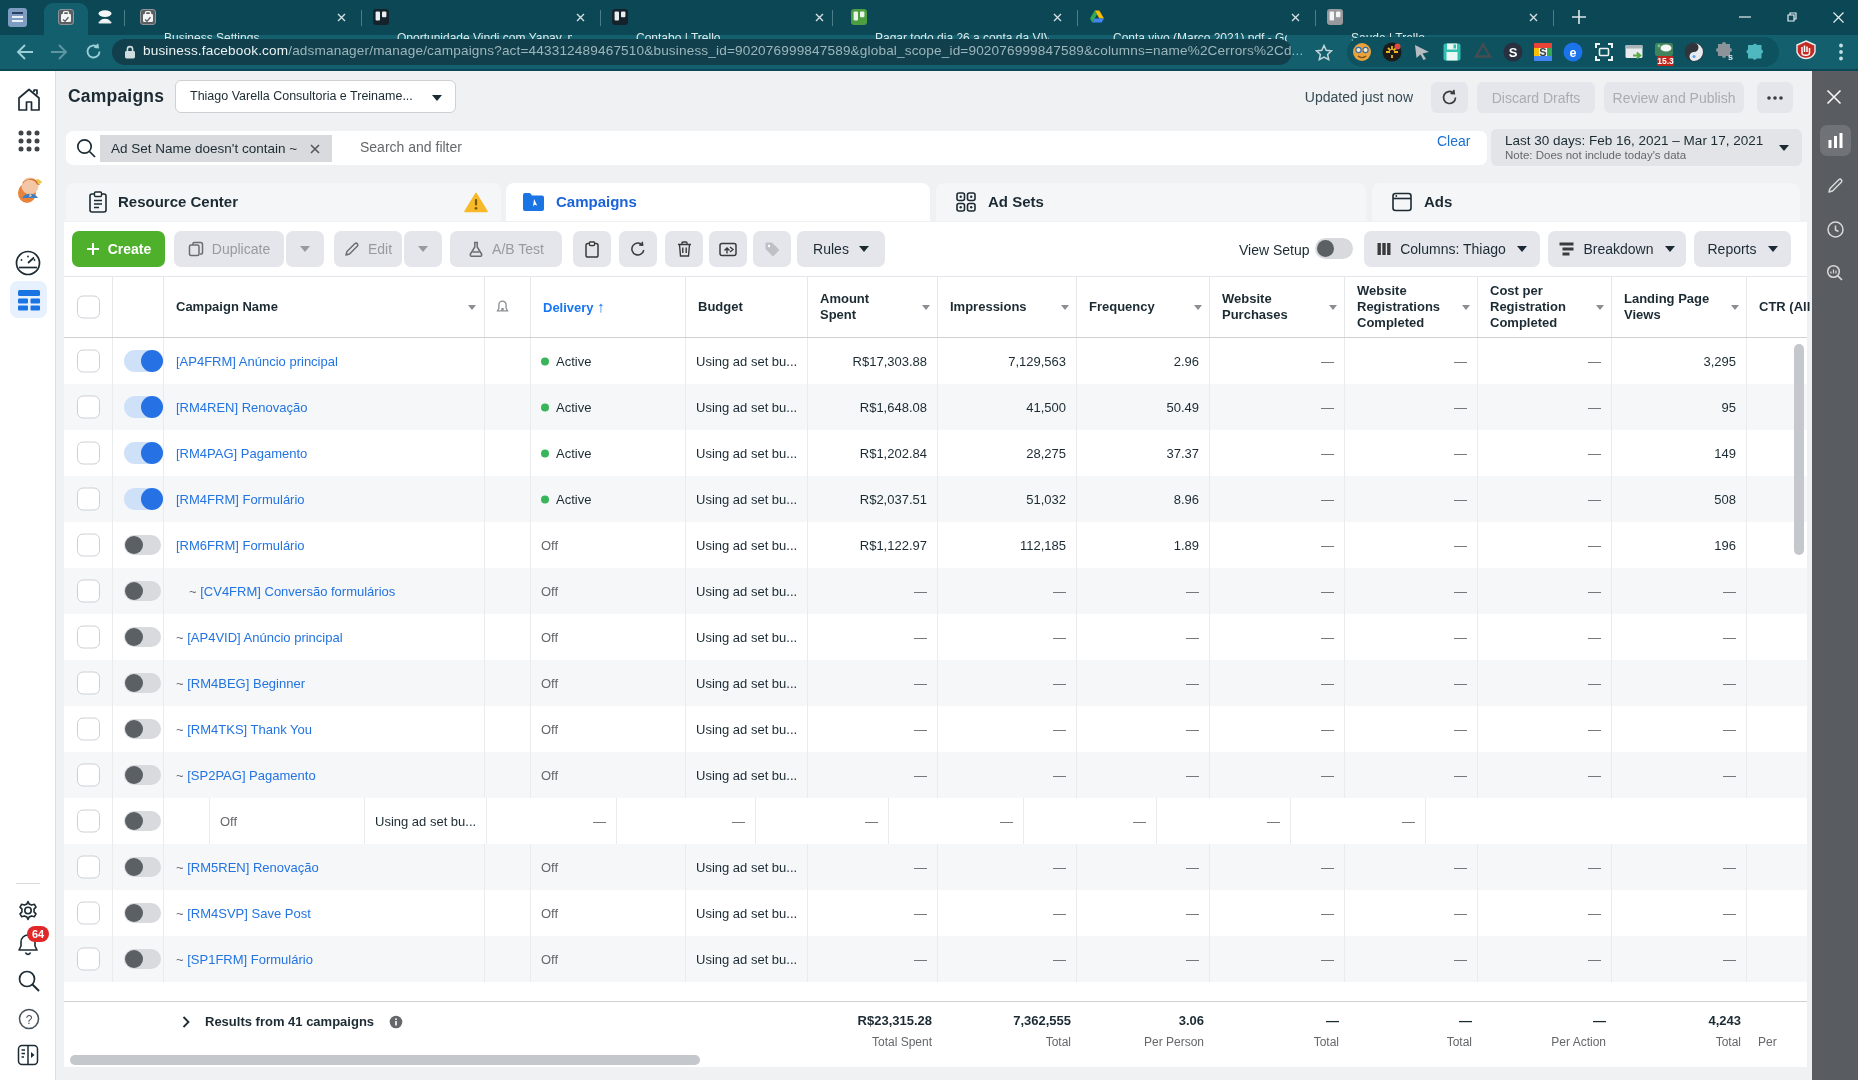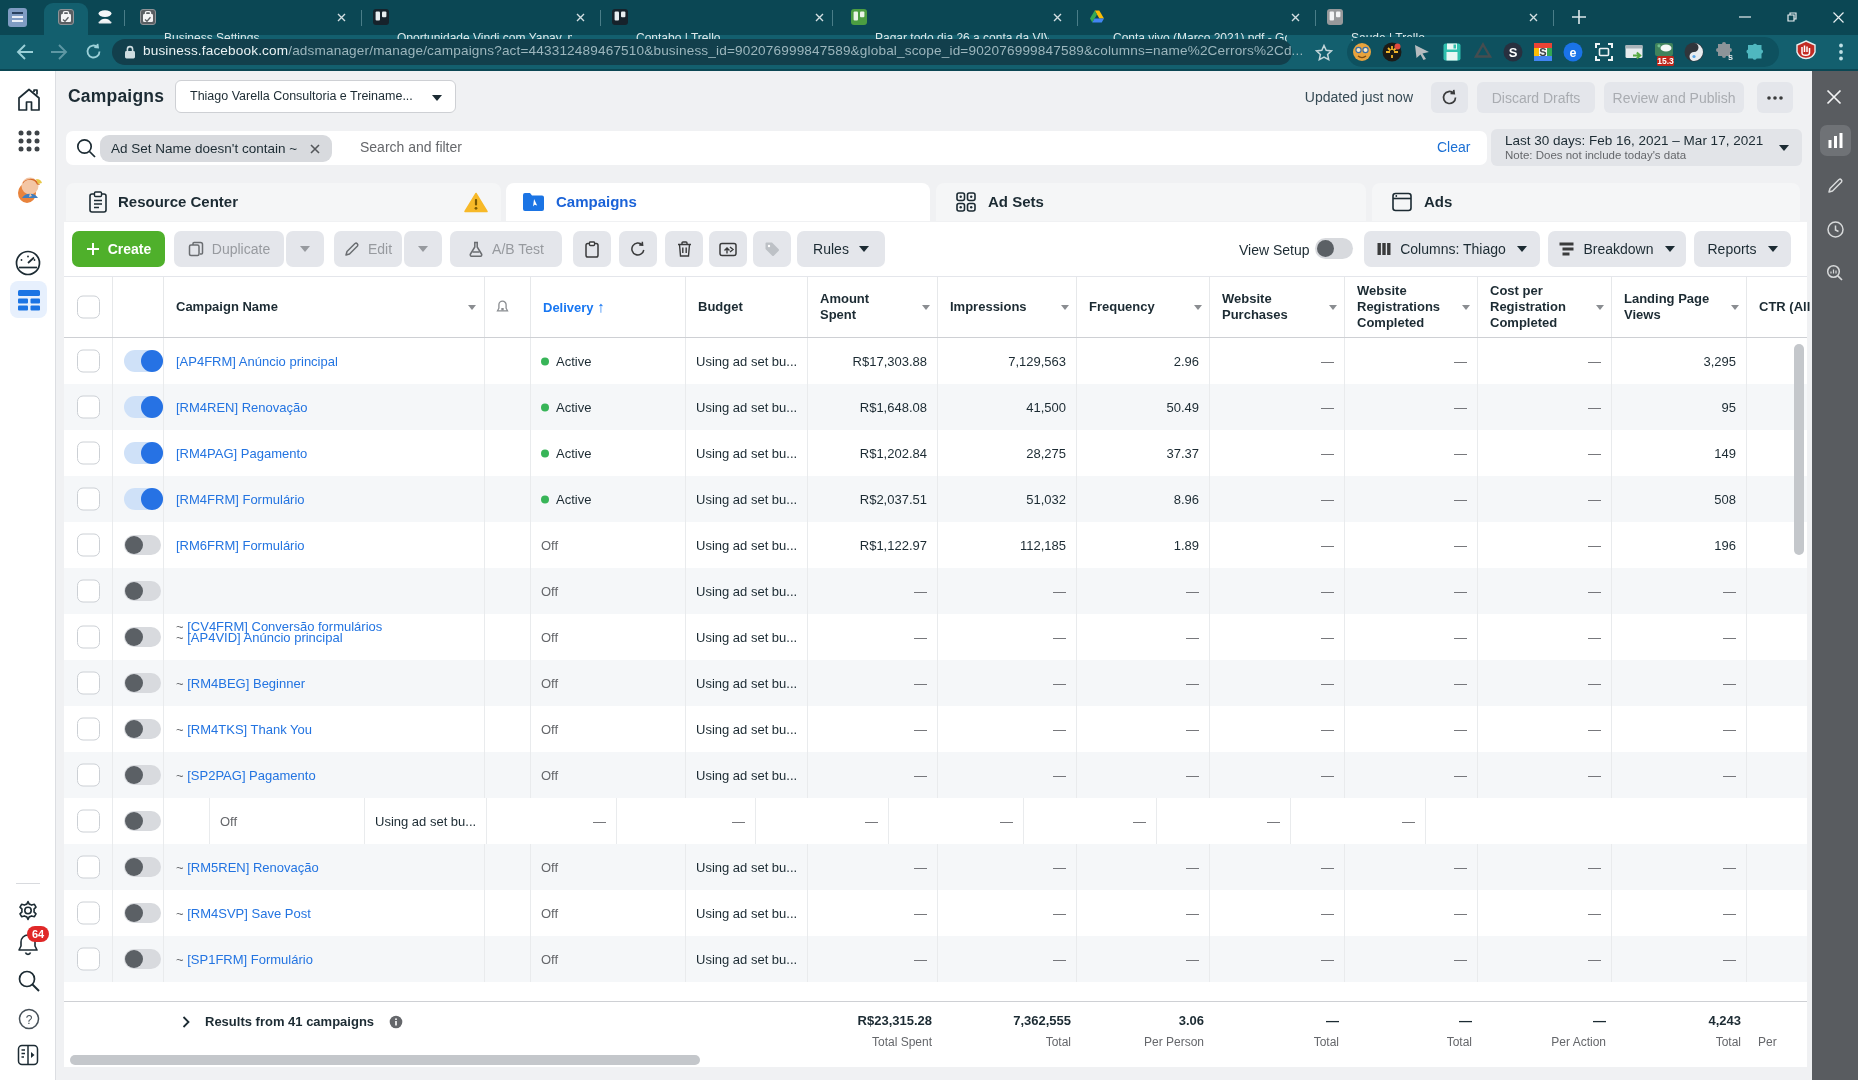--- a/index.html
+++ b/index.html
@@ -26,23 +26,23 @@
   #leftbar { position:absolute; left:0; top:2px; width:56px; height:1009px; background:#fff; border-right:1px solid #dcdee2; }
   #rightbar { position:absolute; left:1812px; top:2px; width:46px; height:1009px; background:#595c60; }
 
   #hdr-title { position:absolute; left:68px; top:17px; font-size:17.5px; font-weight:bold; color:#1c2b33; letter-spacing:0.2px; }
   #acctdd { position:absolute; left:175px; top:11px; width:281px; height:33px; background:#fff; border:1px solid #ced0d4; border-radius:6px; font-size:12.5px; color:#1c2b33; }
   .caret { width:0; height:0; border-left:5px solid transparent; border-right:5px solid transparent; border-top:6px solid #1c2b33; display:inline-block; }
   #updated { position:absolute; left:1249px; top:20px; width:164px; text-align:right; font-size:14px; color:#364a54; }
   .graybtn { position:absolute; top:13px; height:31px; background:#e4e6eb; border-radius:6px; display:flex; align-items:center; justify-content:center; font-size:14px; color:#a9acb1; }
 
   #searchbar { position:absolute; left:66px; top:62px; width:1421px; height:34px; background:#fff; border-radius:7px; }
-  #chip { position:absolute; left:100px; top:66px; height:27px; background:#d8dade; border-radius:9px; display:flex; align-items:center; font-size:13.5px; color:#1c2b33; padding:0 11px; }
+  #chip { position:absolute; left:100px; top:66px; height:27px; background:#d8dade; border-radius:0; display:flex; align-items:center; font-size:13.5px; color:#1c2b33; padding:0 11px; }
   #sfplaceholder { position:absolute; left:360px; top:70px; font-size:14px; color:#65676b; }
-  #clear { position:absolute; left:1437px; top:70px; font-size:14px; color:#1a6fd4; }
+  #clear { position:absolute; left:1437px; top:64px; font-size:14px; color:#1a6fd4; }
   #datepill { position:absolute; left:1491px; top:60px; width:311px; height:37px; background:#e2e4e8; border-radius:6px; }
   #datepill .l1 { position:absolute; left:14px; top:4px; font-size:13.5px; color:#1c2b33; }
   #datepill .l2 { position:absolute; left:14px; top:20px; font-size:11.5px; color:#65676b; }
 
   .ftab { position:absolute; top:114px; height:38px; border-radius:8px 8px 0 0; background:#f5f6f7; font-size:15px; font-weight:bold; color:#1c2b33; }
   .ftab .lbl { position:absolute; top:10px; }
   #ftab-camp { background:#fff; }
   #ftab-camp .lbl { color:#1b63d8; }
 
   #panel { position:absolute; left:64px; top:153px; width:1743px; height:844px; background:#fff; }
@@ -811,21 +811,21 @@
         <div class="cell ctr" style="width:60px;"></div>
       </div>
       <div class="row alt" style="top:346px;">
         <div class="cell cb" style="width:49px;">
           <div class="ckb"></div>
         </div>
         <div class="cell tog" style="width:51px;">
           <div class="toggle off"></div>
         </div>
         <div class="cell name" style="width:321px;">
-          <div style="position:absolute;left:12px;top:50%;transform:translateY(-50%);white-space:nowrap;margin-top:35px;"><span class="dim">~ </span><a href="#">[CV4FRM] Conversão formulários</a></div>
+          <div style="position:absolute;left:25px;top:50%;transform:translateY(-50%);white-space:nowrap;"><span class="dim">~ </span><a href="#">[CV4FRM] Conversão formulários</a></div>
         </div>
         <div class="cell flag" style="width:46px;"></div>
         <div class="cell deliv" style="width:155px;">
           <div class="dim" style="position:absolute;left:10px;top:50%;transform:translateY(-50%);">Off</div>
         </div>
         <div class="cell budget" style="width:122px;">
           <div style="position:absolute;left:10px;top:50%;transform:translateY(-50%);">Using ad set bu...</div>
         </div>
         <div class="cell amt" style="width:130px;">
           <div class="rnum dim">—</div>

